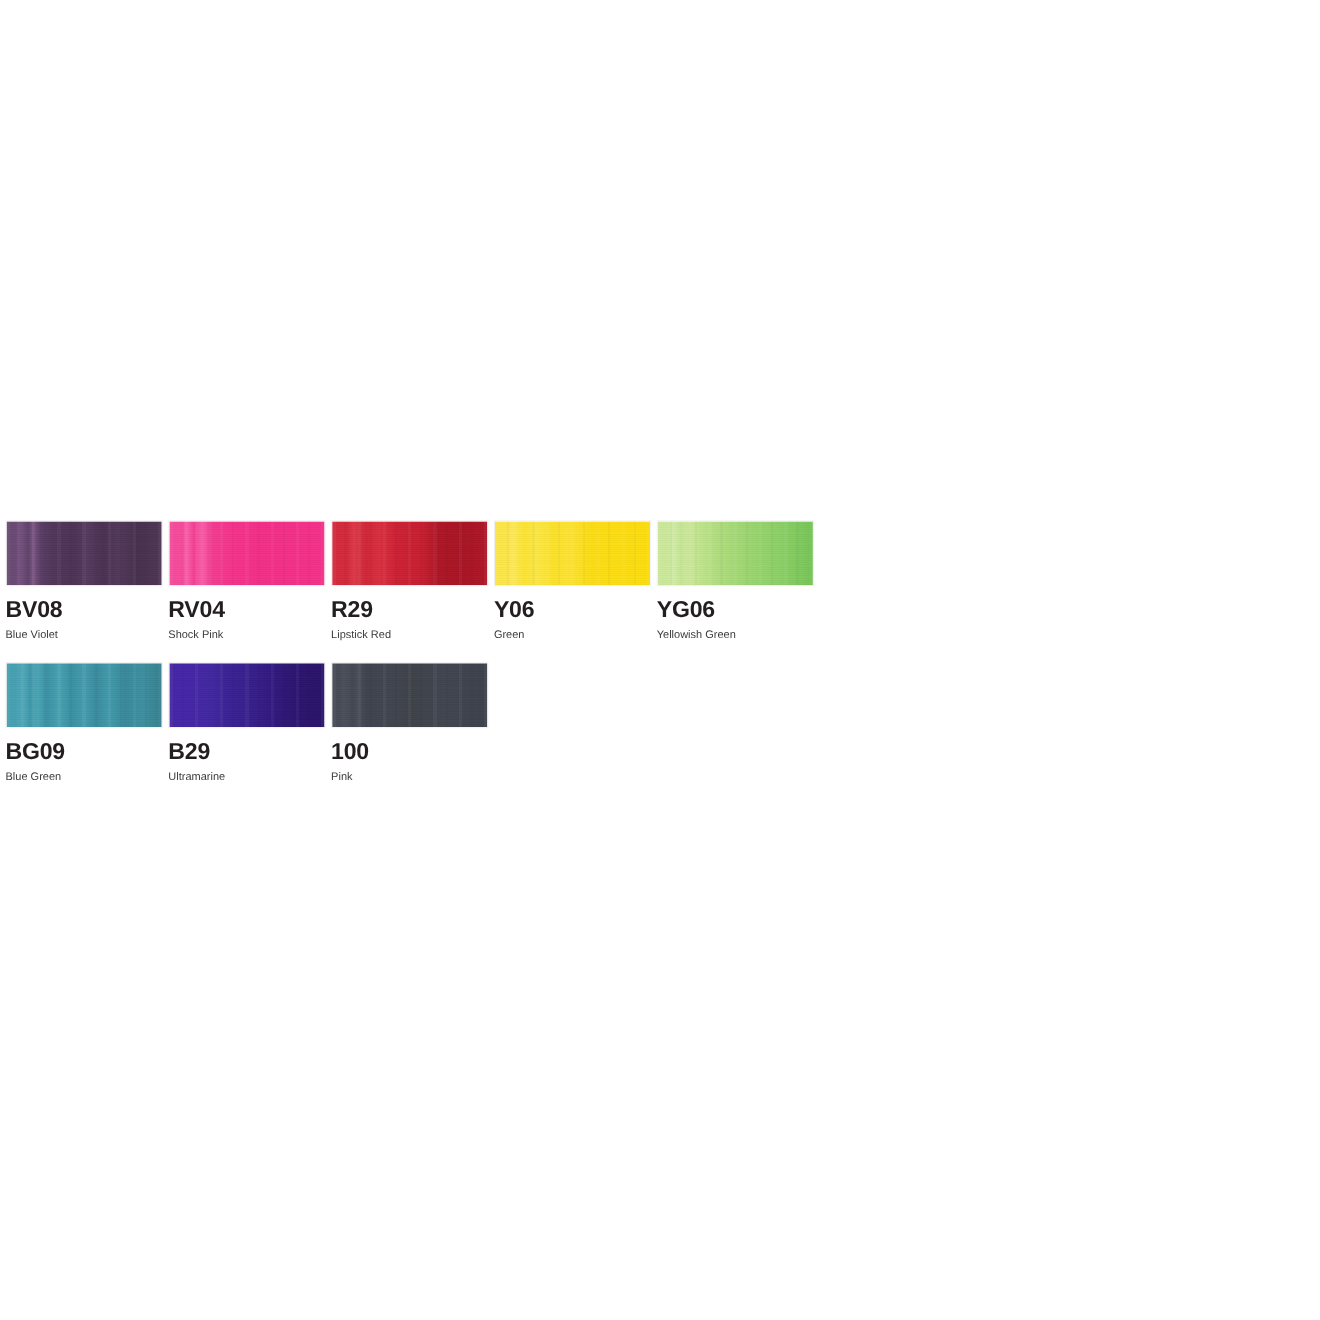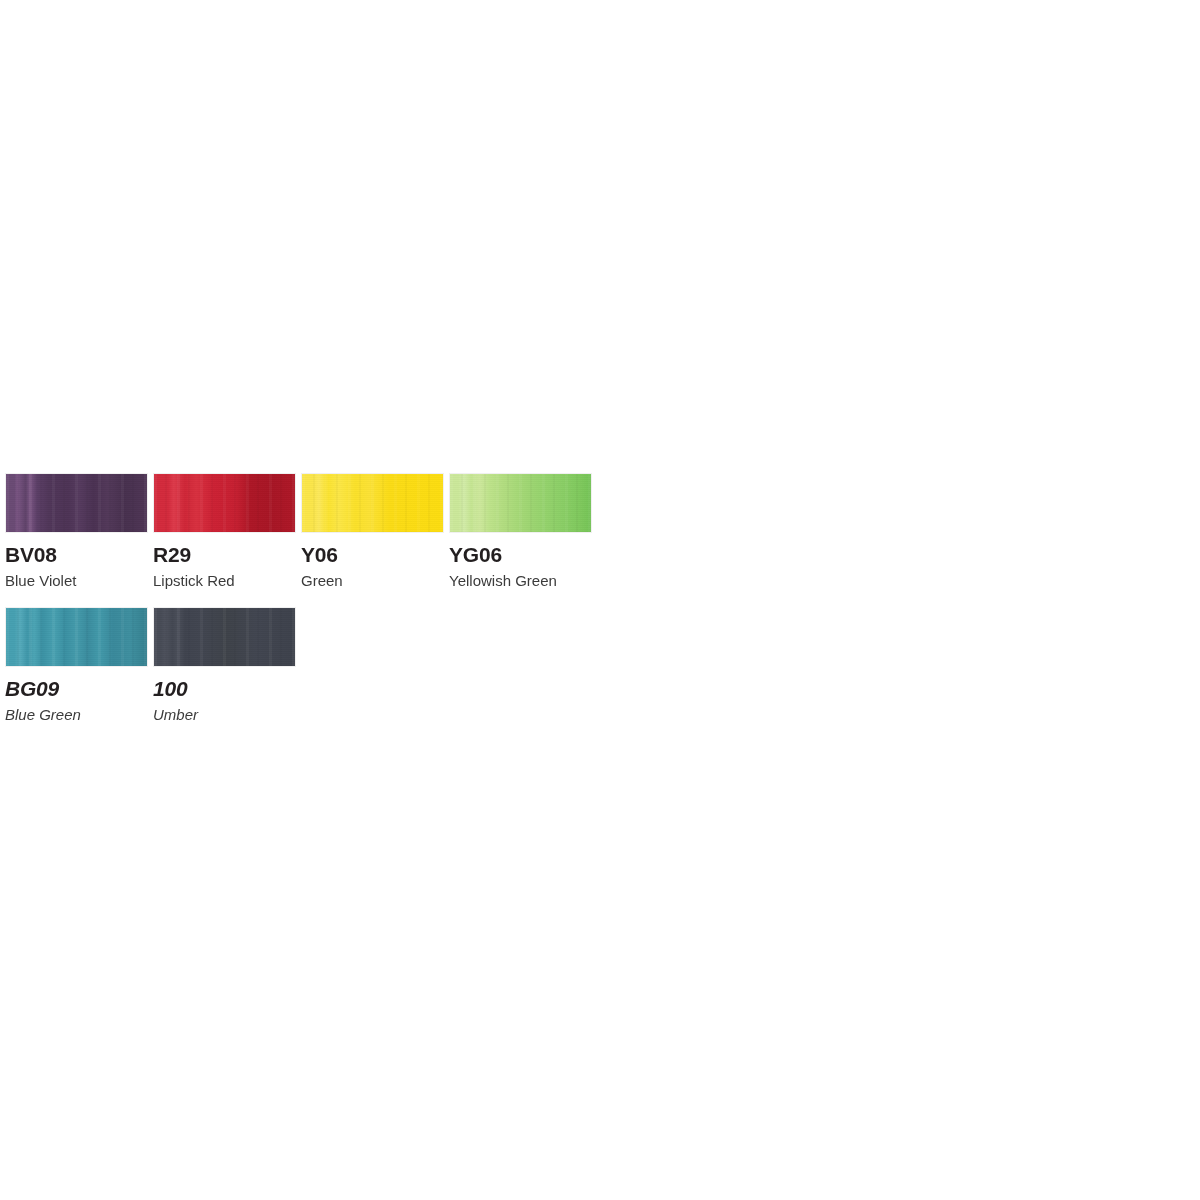--- a/index.html
+++ b/index.html
@@ -24,21 +24,20 @@
     width: 1190px;
   }
 
   .swatch-row {
     display: flex;
     flex-direction: row;
     align-items: center;
   }
   .swatch-row + .swatch-row {
     margin-top: 19px;
-    font-style: italic;
   }
 
   .swatch-cell {
     width: 143px;
     margin-right: 5px;
     position: relative;
   }
 
   .swatch-chip {
     width: 143px;
@@ -88,41 +87,50 @@
     font-size: 21px;
     font-weight: bold;
     color: #231f20;
     letter-spacing: -0.2px;
     margin-top: 11px;
     line-height: 1;
     white-space: nowrap;
   }
 
   .swatch-name {
-    font-size: 15px;
+    font-size: 10px;
     font-weight: normal;
     color: #3b3b3b;
     margin-top: 8px;
     line-height: 1;
     white-space: nowrap;
   }
 </style>
 </head>
 <body>
 
 <div id="swatch-chart">
   <div class="swatch-row">
       <div class="swatch-cell">
         <div class="swatch-chip">
           <div class="chip-fill" style="background: linear-gradient(90deg, rgb(106, 74, 116) 0%, rgb(106, 74, 116) 6%, rgb(122, 85, 131) 8%, rgb(95, 66, 105) 14%, rgb(122, 85, 131) 17%, rgb(91, 62, 102) 22%, rgb(80, 54, 89) 30%, rgb(77, 51, 85) 44%, rgb(85, 58, 94) 52%, rgb(74, 49, 82) 62%, rgb(82, 56, 89) 72%, rgb(71, 48, 78) 84%, rgb(78, 53, 85) 100%);"></div>
           <div class="chip-streaks"></div>
           <div class="chip-grain"></div>
         </div>
         <div class="swatch-code">BV08</div>
         <div class="swatch-name">Blue Violet</div>
+      </div>
+      <div class="swatch-cell">
+        <div class="swatch-chip">
+          <div class="chip-fill" style="background: linear-gradient(90deg, rgb(245, 74, 154) 0%, rgb(245, 74, 154) 8%, rgb(250, 99, 171) 11%, rgb(242, 62, 146) 16%, rgb(249, 95, 168) 21%, rgb(242, 60, 144) 28%, rgb(244, 52, 140) 40%, rgb(242, 47, 136) 60%, rgb(244, 49, 138) 100%);"></div>
+          <div class="chip-streaks"></div>
+          <div class="chip-grain"></div>
+        </div>
+        <div class="swatch-code">RV04</div>
+        <div class="swatch-name">Shock Pink</div>
       </div>
       <div class="swatch-cell">
         <div class="swatch-chip">
           <div class="chip-fill" style="background: linear-gradient(90deg, rgb(211, 42, 60) 0%, rgb(211, 42, 60) 10%, rgb(221, 58, 74) 14%, rgb(207, 38, 55) 22%, rgb(216, 48, 63) 30%, rgb(204, 33, 52) 42%, rgb(198, 31, 49) 58%, rgb(173, 22, 38) 68%, rgb(167, 21, 37) 84%, rgb(174, 23, 39) 100%);"></div>
           <div class="chip-streaks"></div>
           <div class="chip-grain"></div>
         </div>
         <div class="swatch-code">R29</div>
         <div class="swatch-name">Lipstick Red</div>
       </div>
@@ -150,21 +158,30 @@
         <div class="swatch-chip">
           <div class="chip-fill" style="background: linear-gradient(90deg, rgb(70, 160, 177) 0%, rgb(70, 160, 177) 6%, rgb(85, 170, 187) 10%, rgb(63, 151, 169) 15%, rgb(75, 164, 180) 20%, rgb(59, 146, 164) 26%, rgb(71, 160, 176) 34%, rgb(58, 144, 162) 42%, rgb(68, 155, 171) 50%, rgb(58, 140, 158) 58%, rgb(66, 154, 170) 66%, rgb(57, 137, 155) 76%, rgb(62, 143, 159) 88%, rgb(53, 128, 143) 100%);"></div>
           <div class="chip-streaks"></div>
           <div class="chip-grain"></div>
         </div>
         <div class="swatch-code">BG09</div>
         <div class="swatch-name">Blue Green</div>
       </div>
       <div class="swatch-cell">
         <div class="swatch-chip">
+          <div class="chip-fill" style="background: linear-gradient(90deg, rgb(69, 38, 165) 0%, rgb(69, 38, 165) 14%, rgb(66, 40, 160) 26%, rgb(58, 34, 148) 38%, rgb(54, 32, 139) 52%, rgb(50, 25, 127) 66%, rgb(44, 21, 112) 80%, rgb(42, 18, 105) 100%);"></div>
+          <div class="chip-streaks"></div>
+          <div class="chip-grain"></div>
+        </div>
+        <div class="swatch-code">B29</div>
+        <div class="swatch-name">Ultramarine</div>
+      </div>
+      <div class="swatch-cell">
+        <div class="swatch-chip">
           <div class="chip-fill" style="background: linear-gradient(90deg, rgb(71, 75, 86) 0%, rgb(71, 75, 86) 5%, rgb(77, 81, 92) 8%, rgb(67, 71, 82) 13%, rgb(74, 78, 89) 17%, rgb(63, 67, 78) 22%, rgb(65, 69, 80) 34%, rgb(62, 66, 73) 52%, rgb(65, 69, 80) 72%, rgb(61, 65, 75) 100%);"></div>
           <div class="chip-streaks"></div>
           <div class="chip-grain"></div>
         </div>
         <div class="swatch-code">100</div>
-        <div class="swatch-name">Umber</div>
+        <div class="swatch-name">Pink</div>
       </div>
     </div>
 </div>
 
 </body></html>

